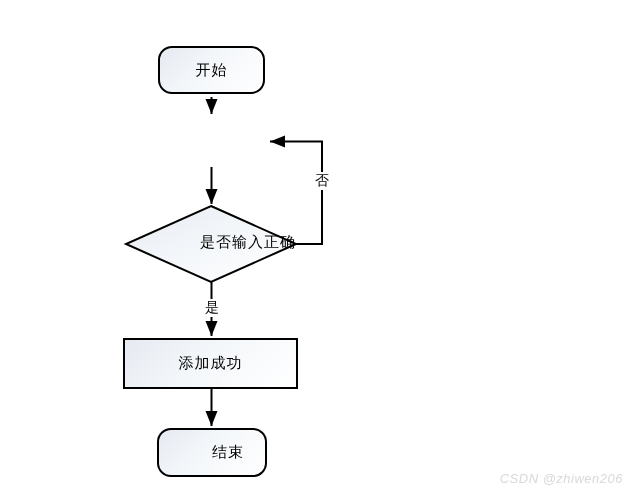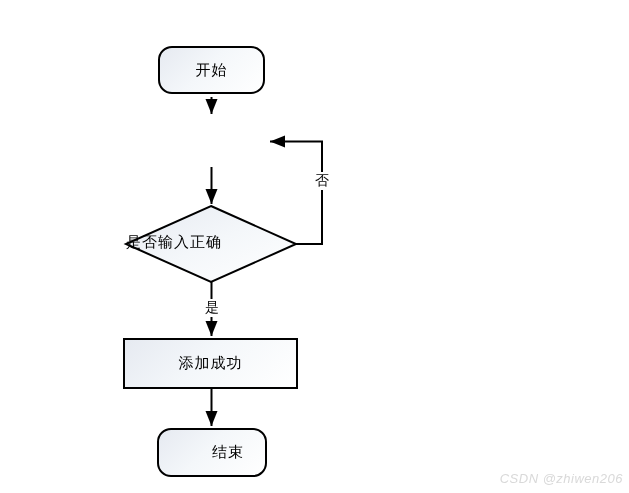--- a/index.html
+++ b/index.html
@@ -27,21 +27,21 @@
     font-size:15px;color:var(--text);
     letter-spacing:1px;
   }
   .terminator{border-radius:14px;}
   .node-start{left:158px;top:46px;width:107px;height:48px;}
   .node-input{left:152px;top:116px;width:116px;height:51px;}
   .node-success{left:123px;top:338px;width:175px;height:51px;}
   .node-end{left:157px;top:428px;width:110px;height:49px;padding-left:32px;}
   .diamond-label{
     position:absolute;left:126px;top:233px;width:170px;
-    text-align:left;font-size:15px;color:var(--text);
+    text-align:right;font-size:15px;color:var(--text);
     letter-spacing:1px;
   }
   .edge-label{
     position:absolute;
     background:#ffffff;
     font-size:14px;color:var(--text);
     padding:0 1px;
     transform:translate(-50%,-50%);
   }
   .edge-label-yes{left:212px;top:308px;}

